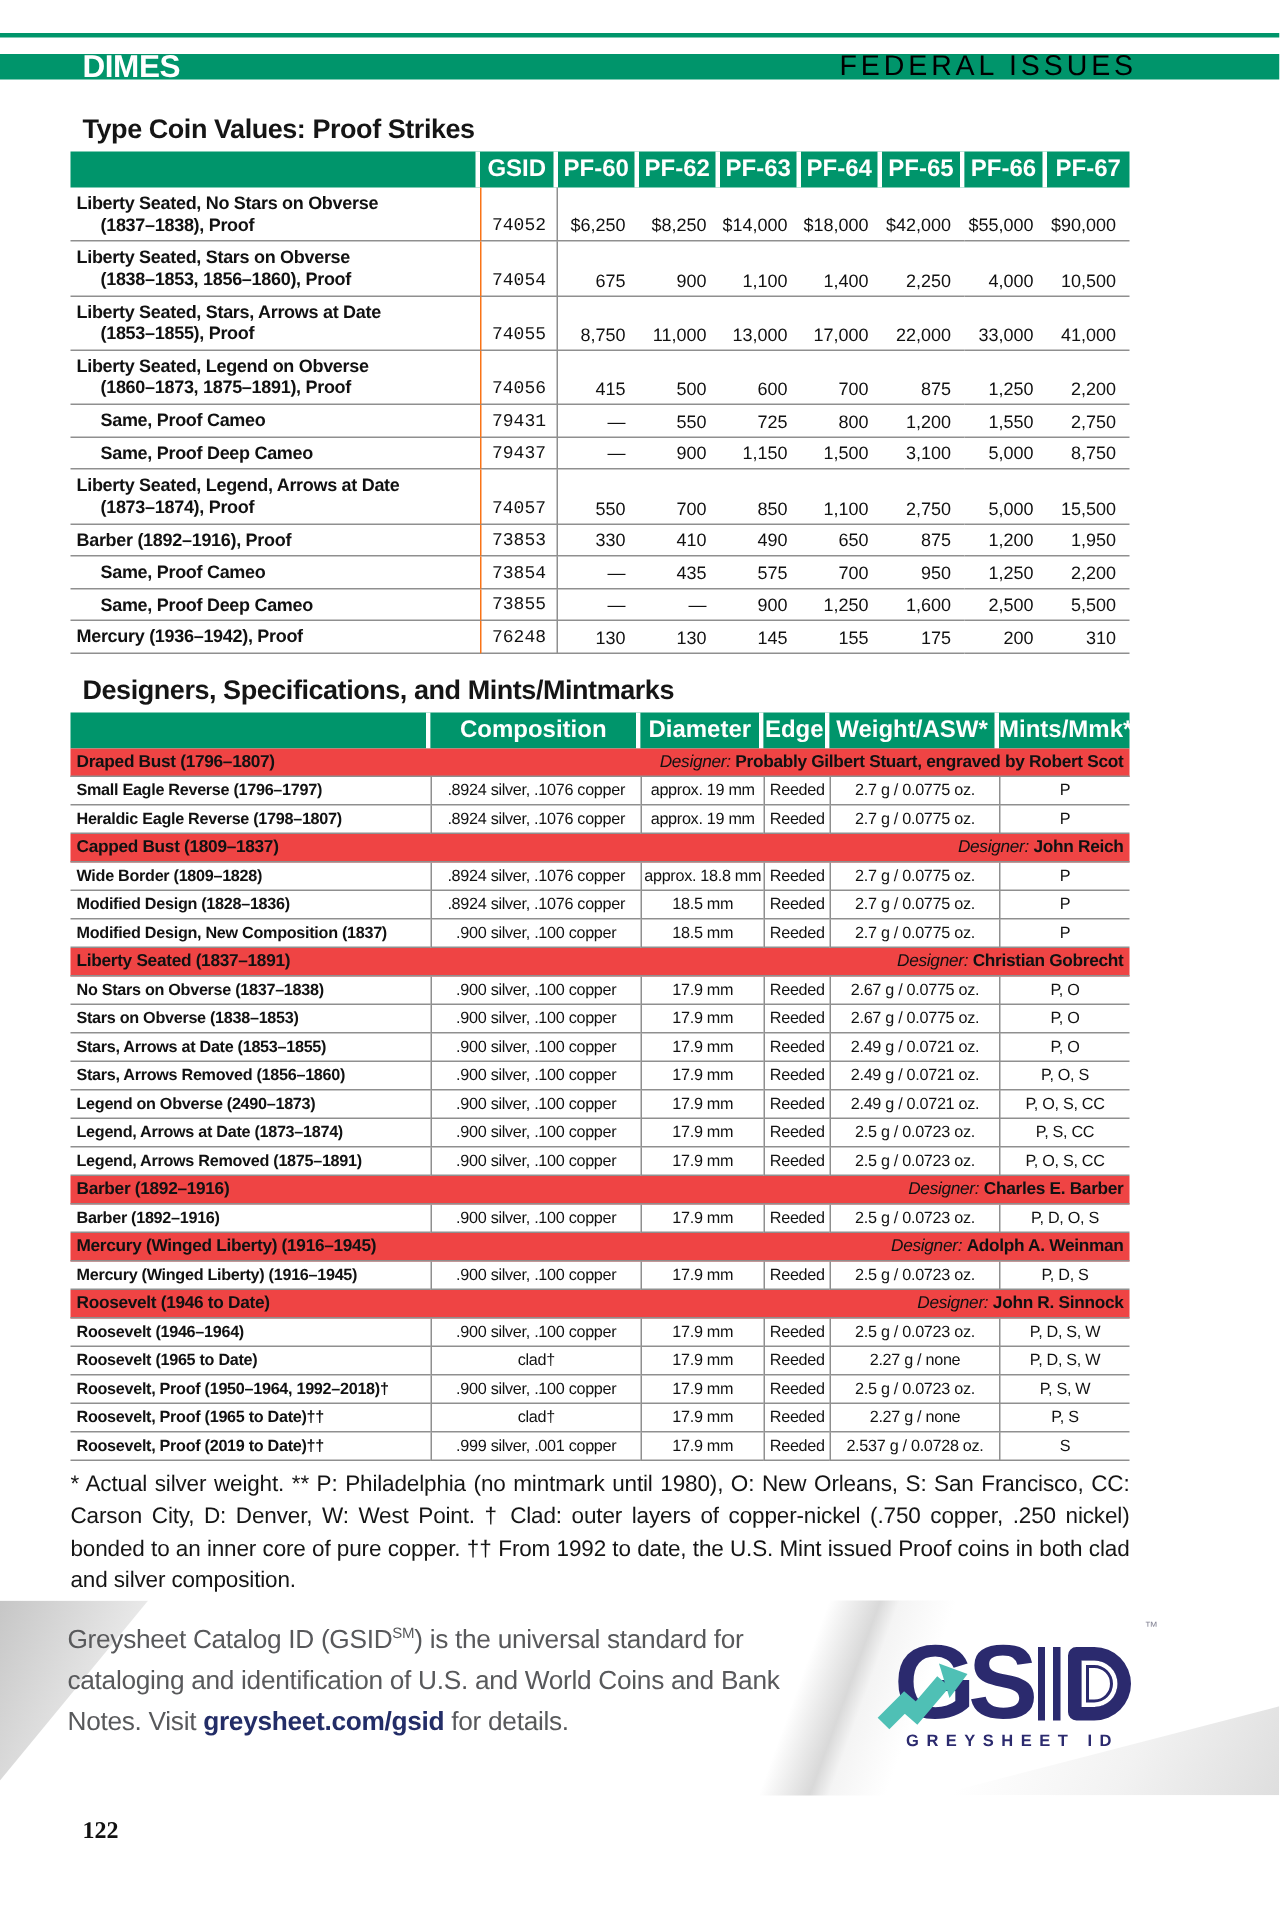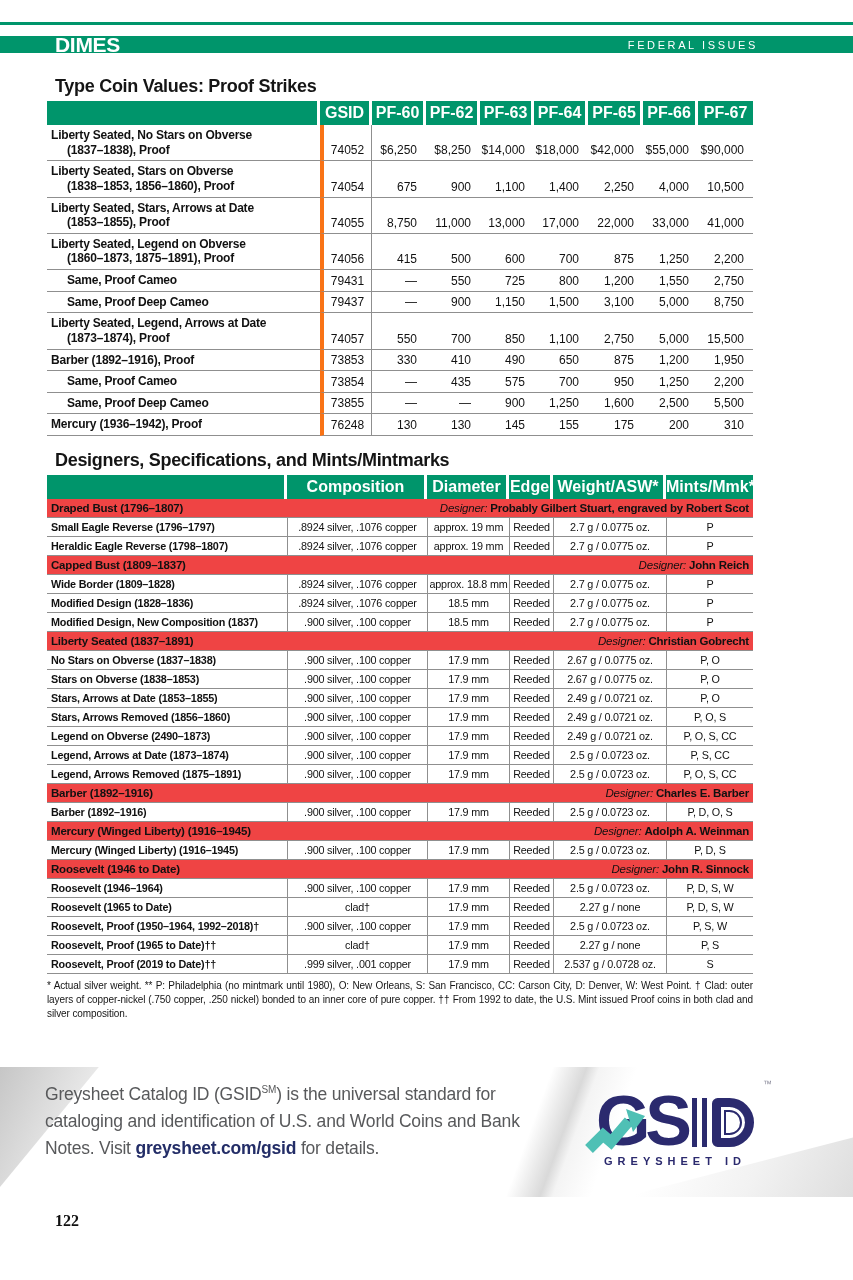--- a/index.html
+++ b/index.html
@@ -6,53 +6,53 @@
   body{
     width:853px;height:1280px;position:relative;background:#fff;
     font-family:"Liberation Sans",sans-serif;color:#111;overflow:hidden;
   }
   
   .topline{position:absolute;top:22px;left:0;width:853px;height:3px;background:#00956B;}
   .header-bar{position:absolute;top:36px;left:0;width:853px;height:17px;background:#00956B;
     display:flex;align-items:center;justify-content:space-between;box-sizing:border-box;
     padding-left:55px;padding-right:95px;}
   .header-title{color:#fff;font-weight:bold;font-size:21px;letter-spacing:-0.3px;}
-  .header-right{color:#ffffff;font-size:11px;letter-spacing:2.6px;font-weight:normal;text-align:right;}
+  .header-right{color:#000000;font-size:19px;letter-spacing:2.6px;font-weight:normal;text-align:right;}
 
   
   .content{position:absolute;top:76px;left:47px;width:706px;}
   .sec-title{font-size:18px;font-weight:bold;letter-spacing:-0.3px;margin:0 0 4px 8px;color:#151515;}
   .sec-title2{margin-top:14px;}
 
   table{border-collapse:separate;border-spacing:0;width:706px;table-layout:fixed;}
   th{background:#00956B;color:#fff;font-size:16px;font-weight:bold;height:24px;
      text-align:center;padding:0;border-right:3px solid #fff;box-sizing:border-box;margin-top:44px;}
   th:last-child{border-right:none;}
 
   
   .proof td{border-bottom:1px solid #8f8f8f;vertical-align:bottom;padding:3px 0 3px 0;font-size:12px;}
   .p-name{font-weight:bold;text-align:left;padding-left:4px !important;line-height:1.22;letter-spacing:-0.2px;}
   .p-name .name2{padding-left:16px;}
   .p-name.indent{padding-left:20px !important;}
-  .p-gsid{text-align:center;border-left:4px solid #f97316;border-right:1px solid #8f8f8f;}
+  .p-gsid{text-align:center;border-left:1px solid #f97316;border-right:1px solid #8f8f8f;font-family:Liberation Mono, monospace;}
   .p-val{text-align:right;padding-right:9px !important;}
 
   
   .specs td{border-bottom:1px solid #8f8f8f;vertical-align:middle;font-size:10.8px;
     letter-spacing:-0.2px;padding:3px 1px;box-sizing:border-box;}
   .s-name{font-weight:bold;font-size:11px;text-align:left;padding-left:4px !important;white-space:nowrap;}
   .s-cell{text-align:center;border-left:1px solid #8f8f8f;white-space:nowrap;}
   .s-section{background:#ef4444;padding:3px 4px !important;}
   .s-section .sec-flex{display:flex;justify-content:space-between;align-items:center;}
   .s-section .sec-name{font-weight:bold;font-size:11.5px;letter-spacing:-0.2px;}
   .s-section .designer{font-size:11.5px;letter-spacing:-0.2px;text-align:right;}
   .s-section .designer .dlabel{font-style:italic;font-weight:normal;}
   .s-section .designer .dname{font-weight:bold;}
 
-  .footnote{margin-top:5px;font-size:10px;line-height:1.42;text-align:justify;
+  .footnote{margin-top:5px;font-size:15px;line-height:1.42;text-align:justify;
     letter-spacing:-0.1px;color:#151515;width:706px;}
 
   
   .banner{position:absolute;top:1067px;left:0;width:853px;height:130px;background:#fff;overflow:hidden;}
   .wedge-tl{position:absolute;top:0;left:0;width:190px;height:125px;
     background:linear-gradient(115deg,#c6c6c6 0%,#e9e9e9 40%,#fff 72%);
     clip-path:polygon(0 0,52% 0,0 96%);}
   .band{position:absolute;top:-20px;left:530px;width:80px;height:180px;transform:rotate(20deg);
     background:linear-gradient(90deg,rgba(255,255,255,0) 0%,#d9d9d9 40%,#f4f4f4 55%,rgba(255,255,255,0) 100%);}
   .wedge-br{position:absolute;right:0;bottom:0;width:280px;height:70px;

